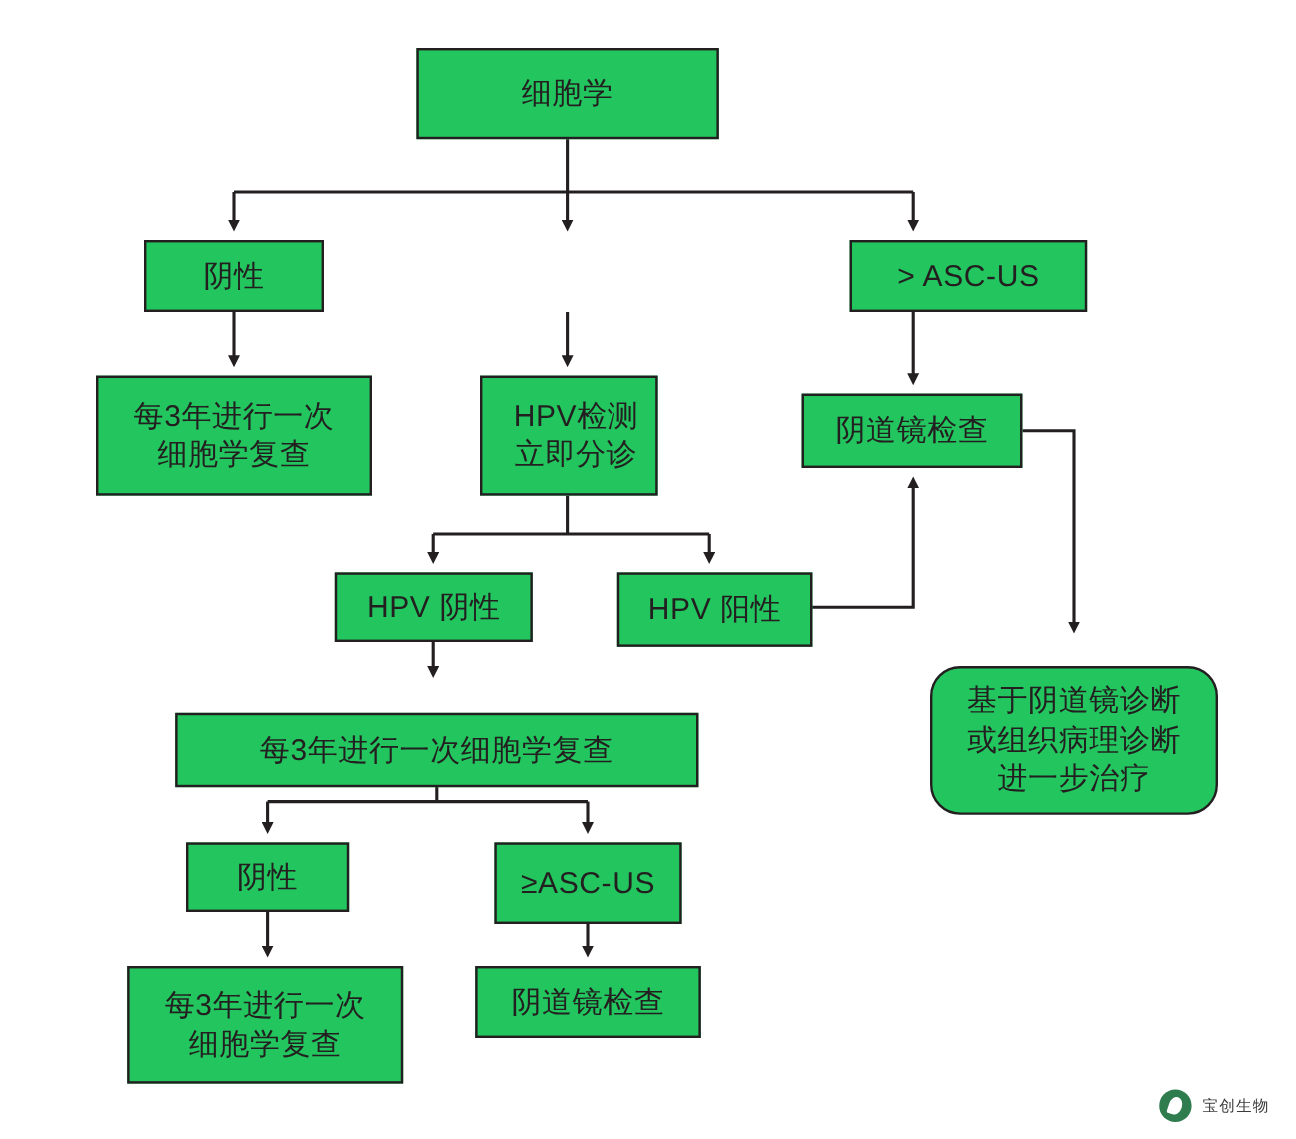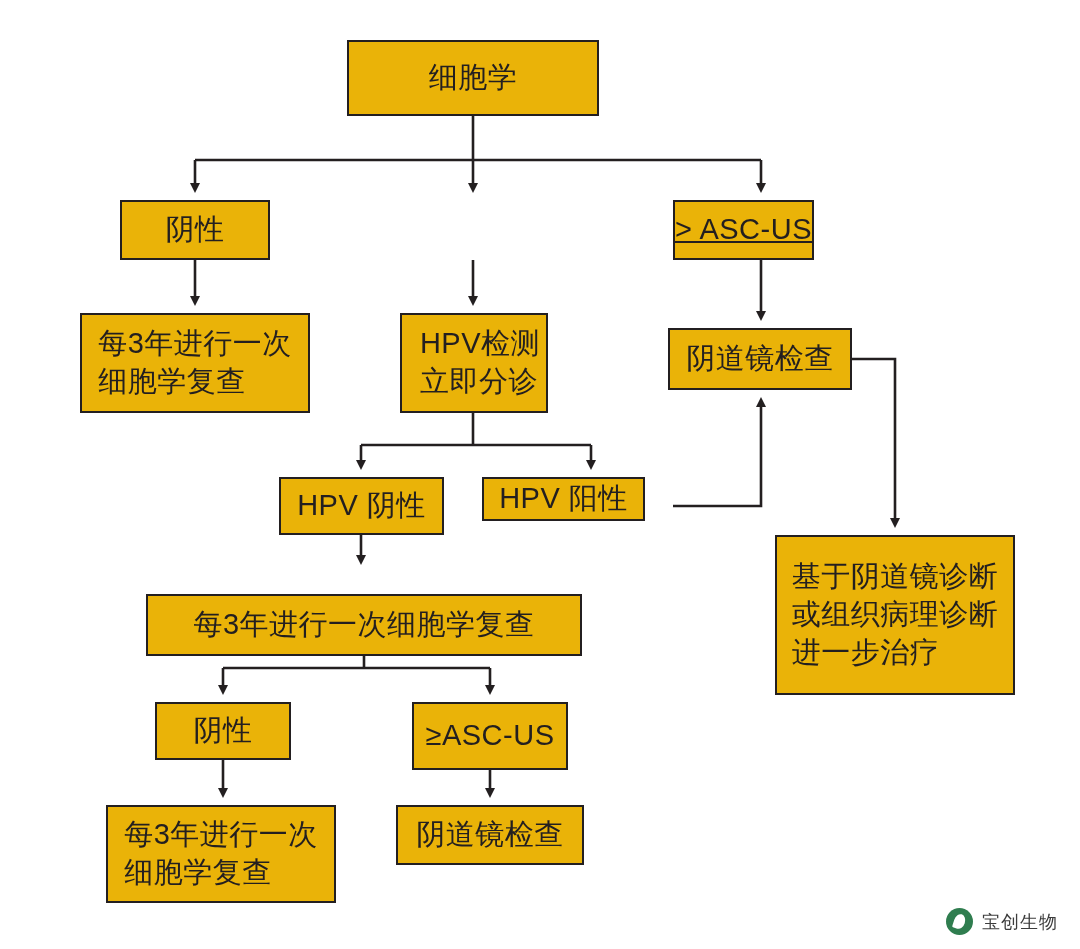--- a/index.html
+++ b/index.html
@@ -14,29 +14,29 @@
     position: relative;
     width: 1080px;
     height: 949px;
     background: #ffffff;
     overflow: hidden;
   }
   .node {
     position: absolute;
     box-sizing: border-box;
     border: 2px solid #231f20;
-    background: #eab308;
+    background: #22c55e;
     color: #231f20;
     display: flex;
     align-items: center;
     justify-content: center;
-    text-align: left;
+    text-align: center;
     line-height: 1.30;
     white-space: pre-line;
-    font-size: 29px;
+    font-size: 25px;
     letter-spacing: 0.5px;
     z-index: 2;
   }
   svg.edges {
     position: absolute;
     left: 0;
     top: 0;
     width: 1080px;
     height: 949px;
     z-index: 1;
@@ -63,21 +63,21 @@
     position: absolute;
     left: 8px;
     top: 6px;
     width: 11px;
     height: 15px;
     border-radius: 50% 50% 50% 10%;
     background: #ffffff;
     transform: rotate(18deg);
   }
   .wm-text {
-    font-size: 18px;
+    font-size: 13px;
     color: #3c3c3c;
     letter-spacing: 1px;
   }
 </style>
 </head>
 <body>
 
 <div id="canvas">
 
   <svg class="edges" viewBox="0 0 1080 949">
@@ -117,29 +117,29 @@
       <path d="M490,668 L490,690" marker-end="url(#arrow)"></path>
 
       <path d="M223,760 L223,793" marker-end="url(#arrow)"></path>
 
       <path d="M490,760 L490,793" marker-end="url(#arrow)"></path>
     </g>
   </svg>
 
   <div class="node" style="left:347px;top:40px;width:252px;height:76px;">细胞学</div>
   <div class="node" style="left:120px;top:200px;width:150px;height:60px;">阴性</div>
-  <div class="node" style="left:673px;top:200px;width:141px;height:60px;text-decoration:underline;">&gt; ASC-US</div>
+  <div class="node" style="left:708px;top:200px;width:198px;height:60px;">&gt; ASC-US</div>
   <div class="node" style="left:80px;top:313px;width:230px;height:100px;">每3年进行一次
 细胞学复查</div>
   <div class="node" style="left:400px;top:313px;width:148px;height:100px;padding-left:12px;">HPV检测
 立即分诊</div>
   <div class="node" style="left:668px;top:328px;width:184px;height:62px;">阴道镜检查</div>
   <div class="node" style="left:279px;top:477px;width:165px;height:58px;">HPV 阴性</div>
-  <div class="node" style="left:482px;top:477px;width:163px;height:44px;">HPV 阳性</div>
-  <div class="node" style="left:775px;top:535px;width:240px;height:160px;">基于阴道镜诊断
+  <div class="node" style="left:514px;top:477px;width:163px;height:62px;">HPV 阳性</div>
+  <div class="node" style="left:775px;top:555px;width:240px;height:124px;border-radius:25px;">基于阴道镜诊断
 或组织病理诊断
 进一步治疗</div>
   <div class="node" style="left:146px;top:594px;width:436px;height:62px;">每3年进行一次细胞学复查</div>
   <div class="node" style="left:155px;top:702px;width:136px;height:58px;">阴性</div>
   <div class="node" style="left:412px;top:702px;width:156px;height:68px;">≥ASC-US</div>
   <div class="node" style="left:106px;top:805px;width:230px;height:98px;">每3年进行一次
 细胞学复查</div>
   <div class="node" style="left:396px;top:805px;width:188px;height:60px;">阴道镜检查</div>
 
   <div class="wm">

